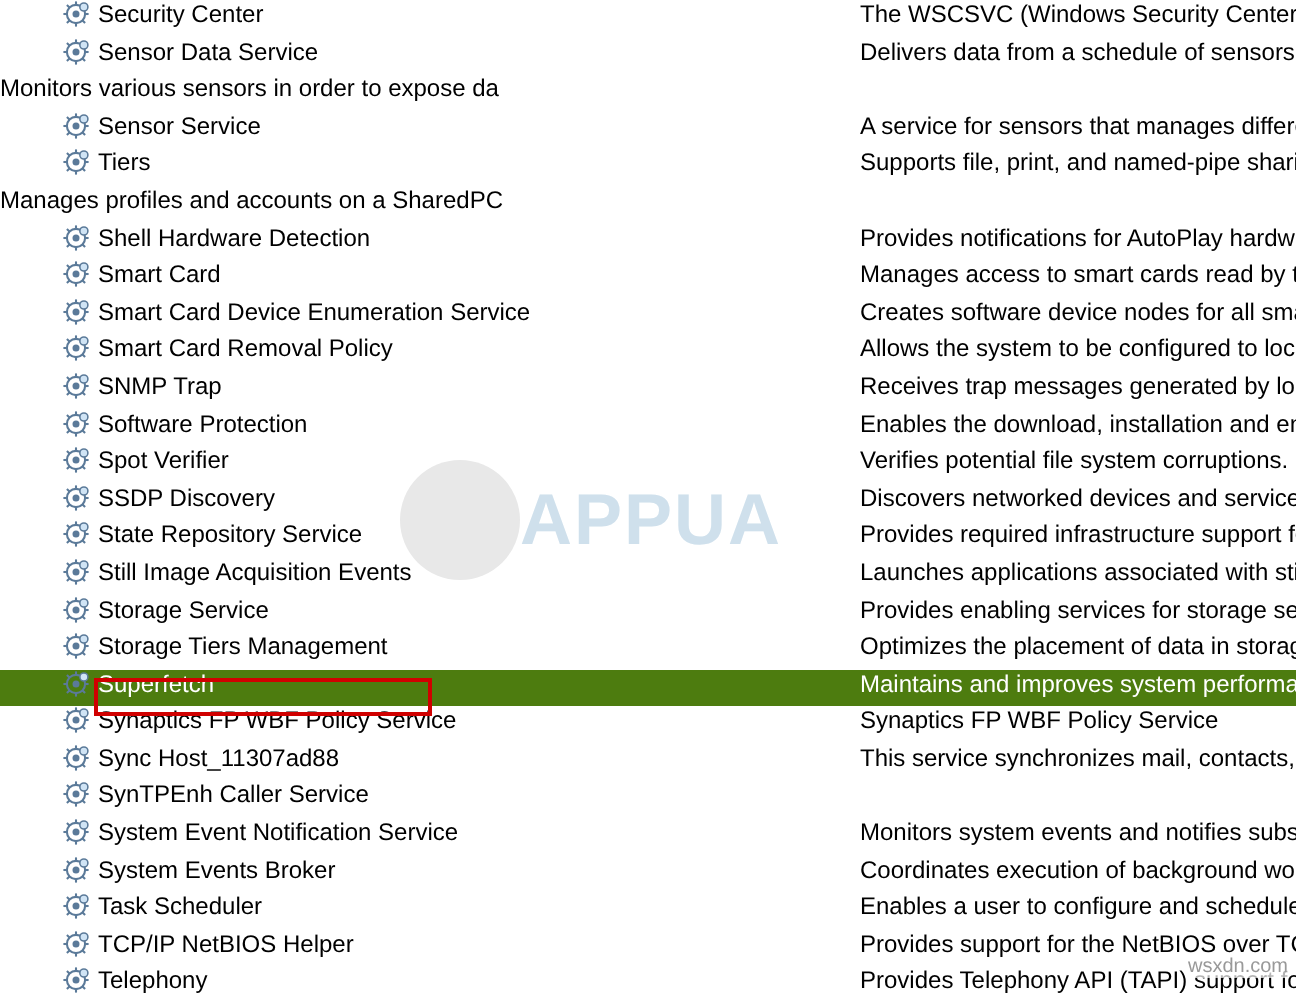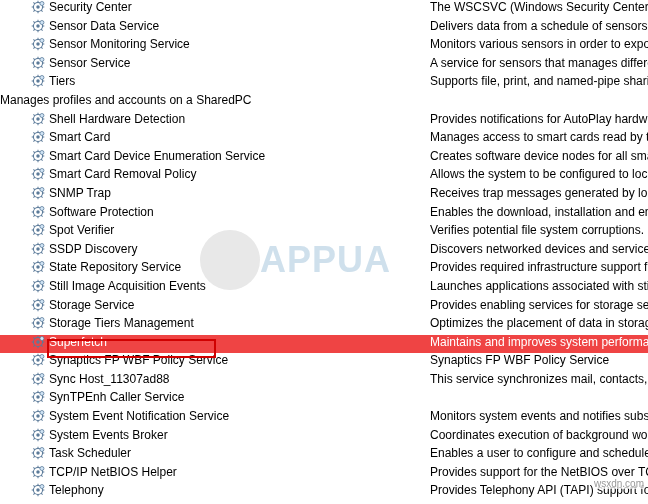--- a/index.html
+++ b/index.html
@@ -41,21 +41,21 @@
       z-index: 1;
     }
     .row {
       display: flex;
       align-items: flex-start;
       height: 18.6px;
       white-space: nowrap;
       overflow: hidden;
     }
     .row.selected {
-      background: #ef4444;
+      background: #4d7c0f;
       color: #ffffff;
     }
     .col-name {
       display: flex;
       align-items: center;
       width: 430px;
       padding-left: 31px;
       gap: 4px;
       flex-shrink: 0;
     }
@@ -139,40 +139,20 @@
               <line x1="11.6" y1="4.4" x2="13.2" y2="2.8"></line>
             </g>
             <circle cx="12.5" cy="4" r="2.3" fill="#d0e4f5" stroke="#5b7a99" stroke-width="0.9"></circle>
           </svg>
         </span>
         <span>Sensor Data Service</span>
       </div>
       <div class="col-desc">Delivers data from a schedule of sensors</div>
     </div>
     <div class="row">
-      <div class="col-name">
-        <span class="gear-icon">
-          <svg viewBox="0 0 16 16" width="14" height="14">
-            <circle cx="8" cy="8" r="5.2" fill="none" stroke="#5b7a99" stroke-width="1.2"></circle>
-            <circle cx="8" cy="8" r="2" fill="#5b7a99"></circle>
-            <g stroke="#5b7a99" stroke-width="1.2">
-              <line x1="8" y1="0.8" x2="8" y2="3"></line>
-              <line x1="8" y1="13" x2="8" y2="15.2"></line>
-              <line x1="0.8" y1="8" x2="3" y2="8"></line>
-              <line x1="13" y1="8" x2="15.2" y2="8"></line>
-              <line x1="2.8" y1="2.8" x2="4.4" y2="4.4"></line>
-              <line x1="11.6" y1="11.6" x2="13.2" y2="13.2"></line>
-              <line x1="2.8" y1="13.2" x2="4.4" y2="11.6"></line>
-              <line x1="11.6" y1="4.4" x2="13.2" y2="2.8"></line>
-            </g>
-            <circle cx="12.5" cy="4" r="2.3" fill="#d0e4f5" stroke="#5b7a99" stroke-width="0.9"></circle>
-          </svg>
-        </span>
-        <span>Sensor Monitoring Service</span>
-      </div>
       <div class="col-desc">Monitors various sensors in order to expose da</div>
     </div>
     <div class="row">
       <div class="col-name">
         <span class="gear-icon">
           <svg viewBox="0 0 16 16" width="14" height="14">
             <circle cx="8" cy="8" r="5.2" fill="none" stroke="#5b7a99" stroke-width="1.2"></circle>
             <circle cx="8" cy="8" r="2" fill="#5b7a99"></circle>
             <g stroke="#5b7a99" stroke-width="1.2">
               <line x1="8" y1="0.8" x2="8" y2="3"></line>

